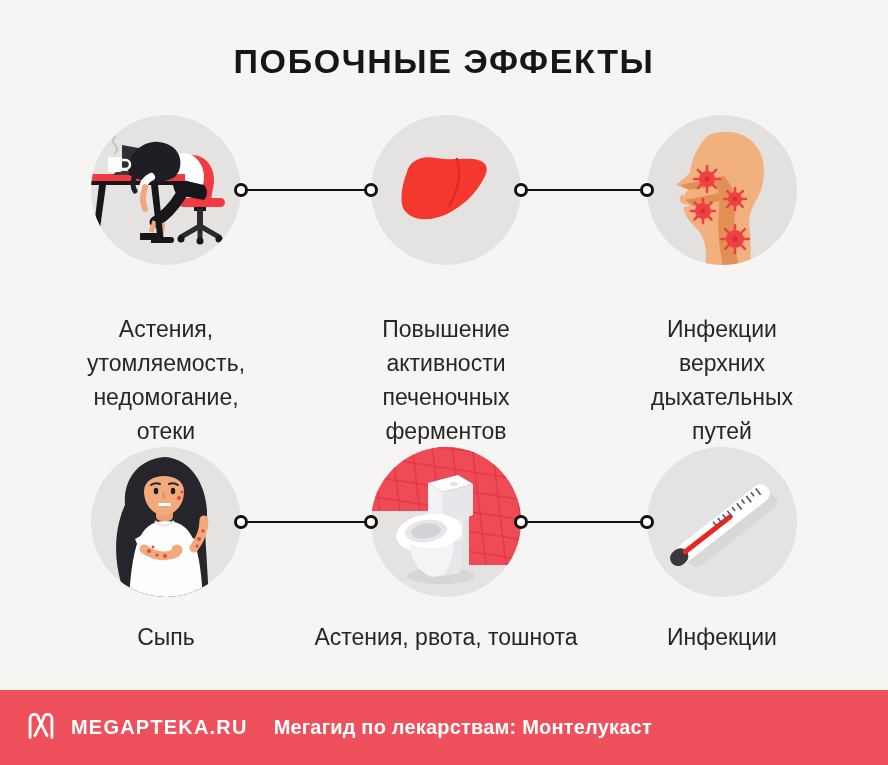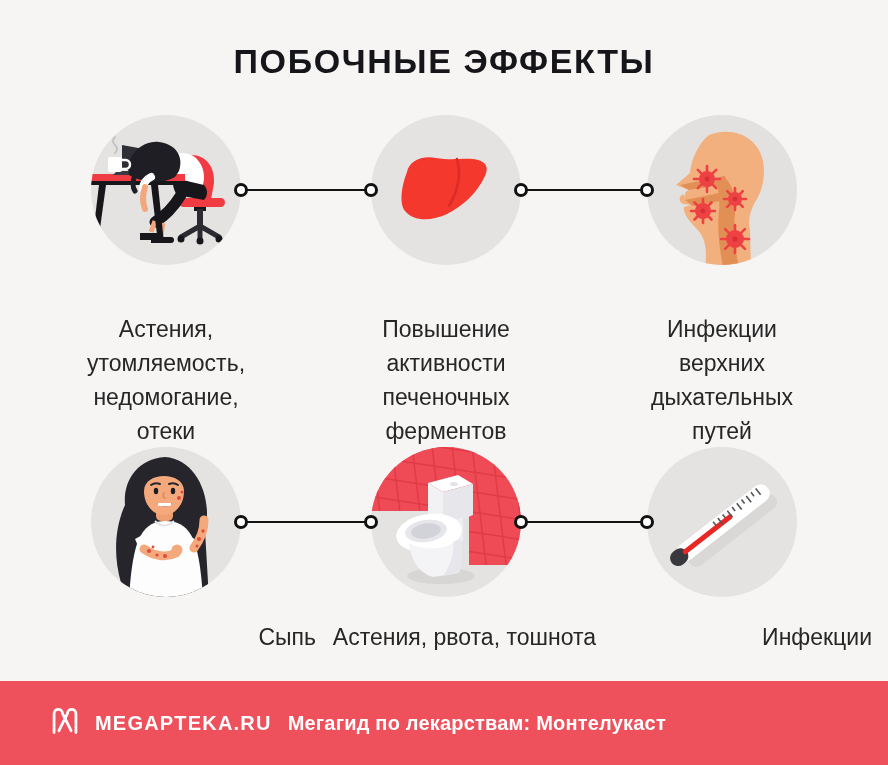--- a/index.html
+++ b/index.html
@@ -12,26 +12,26 @@
   .pos-r1c1{left:91px;top:115px;} .pos-r1c2{left:371px;top:115px;} .pos-r1c3{left:647px;top:115px;}
   .pos-r2c1{left:91px;top:447px;} .pos-r2c2{left:371px;top:447px;} .pos-r2c3{left:647px;top:447px;}
   .connector{position:absolute;height:14px;display:flex;align-items:center;}
   .conn-a{left:234px;width:144px;} .conn-b{left:514px;width:140px;}
   .conn-row1{top:183px;} .conn-row2{top:515px;}
   .node{width:8px;height:8px;border:3px solid #111;border-radius:50%;background:#fff;flex:0 0 auto;}
   .line{flex:1;height:2.4px;background:#111;margin:0 -1px;}
   .caption{position:absolute;width:300px;text-align:center;color:#262626;
            font-size:23px;line-height:34px;white-space:pre-line;}
   .cap-c1{left:16px;} .cap-c2{left:296px;} .cap-c3{left:572px;}
-  .cap-row1{top:280px;margin-top:32px;} .cap-row2{top:620px;text-align:right;}
-  .footer{position:absolute;left:0;bottom:0;width:100%;height:84px;background:#ee515c;
-          display:flex;align-items:center;box-sizing:border-box;padding-left:48px;}
+  .cap-row1{top:280px;margin-top:32px;} .cap-row2{top:620px;}
+  .footer{position:absolute;left:0;bottom:0;width:100%;height:75px;background:#ee515c;
+          display:flex;align-items:center;box-sizing:border-box;padding-left:24px;}
   .footer .logo{flex:0 0 auto;margin-right:13px;}
   .brand{color:#fff;font-weight:700;font-size:20px;letter-spacing:1.2px;}
-  .tagline{color:#fff;font-weight:700;font-size:20px;margin-left:16px;letter-spacing:.2px;}
+  .tagline{color:#fff;font-weight:700;font-size:20px;margin-left:26px;letter-spacing:.2px;}
 </style>
 </head>
 <body>
 
 <div class="canvas">
 
   <div class="title">ПОБОЧНЫЕ ЭФФЕКТЫ</div>
 
   <div class="icon-circle pos-r1c1">
     <svg viewBox="0 0 150 150">

